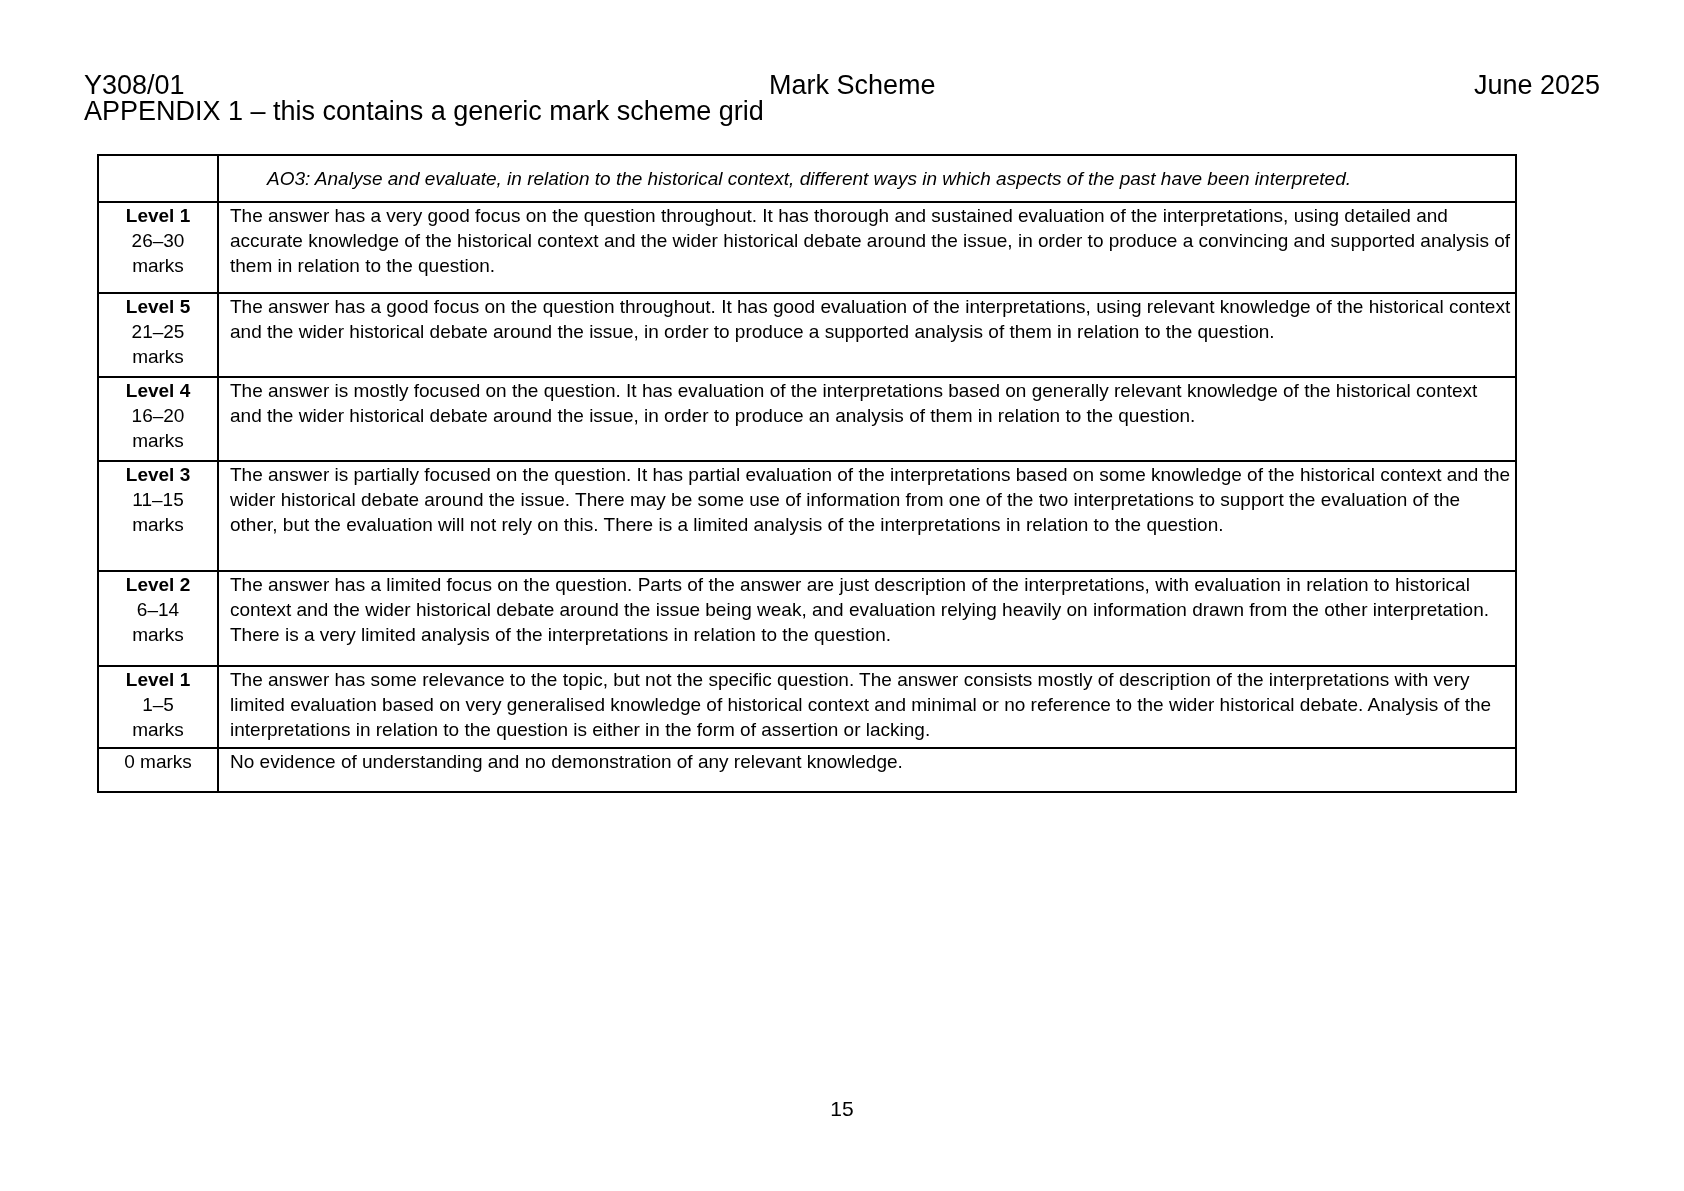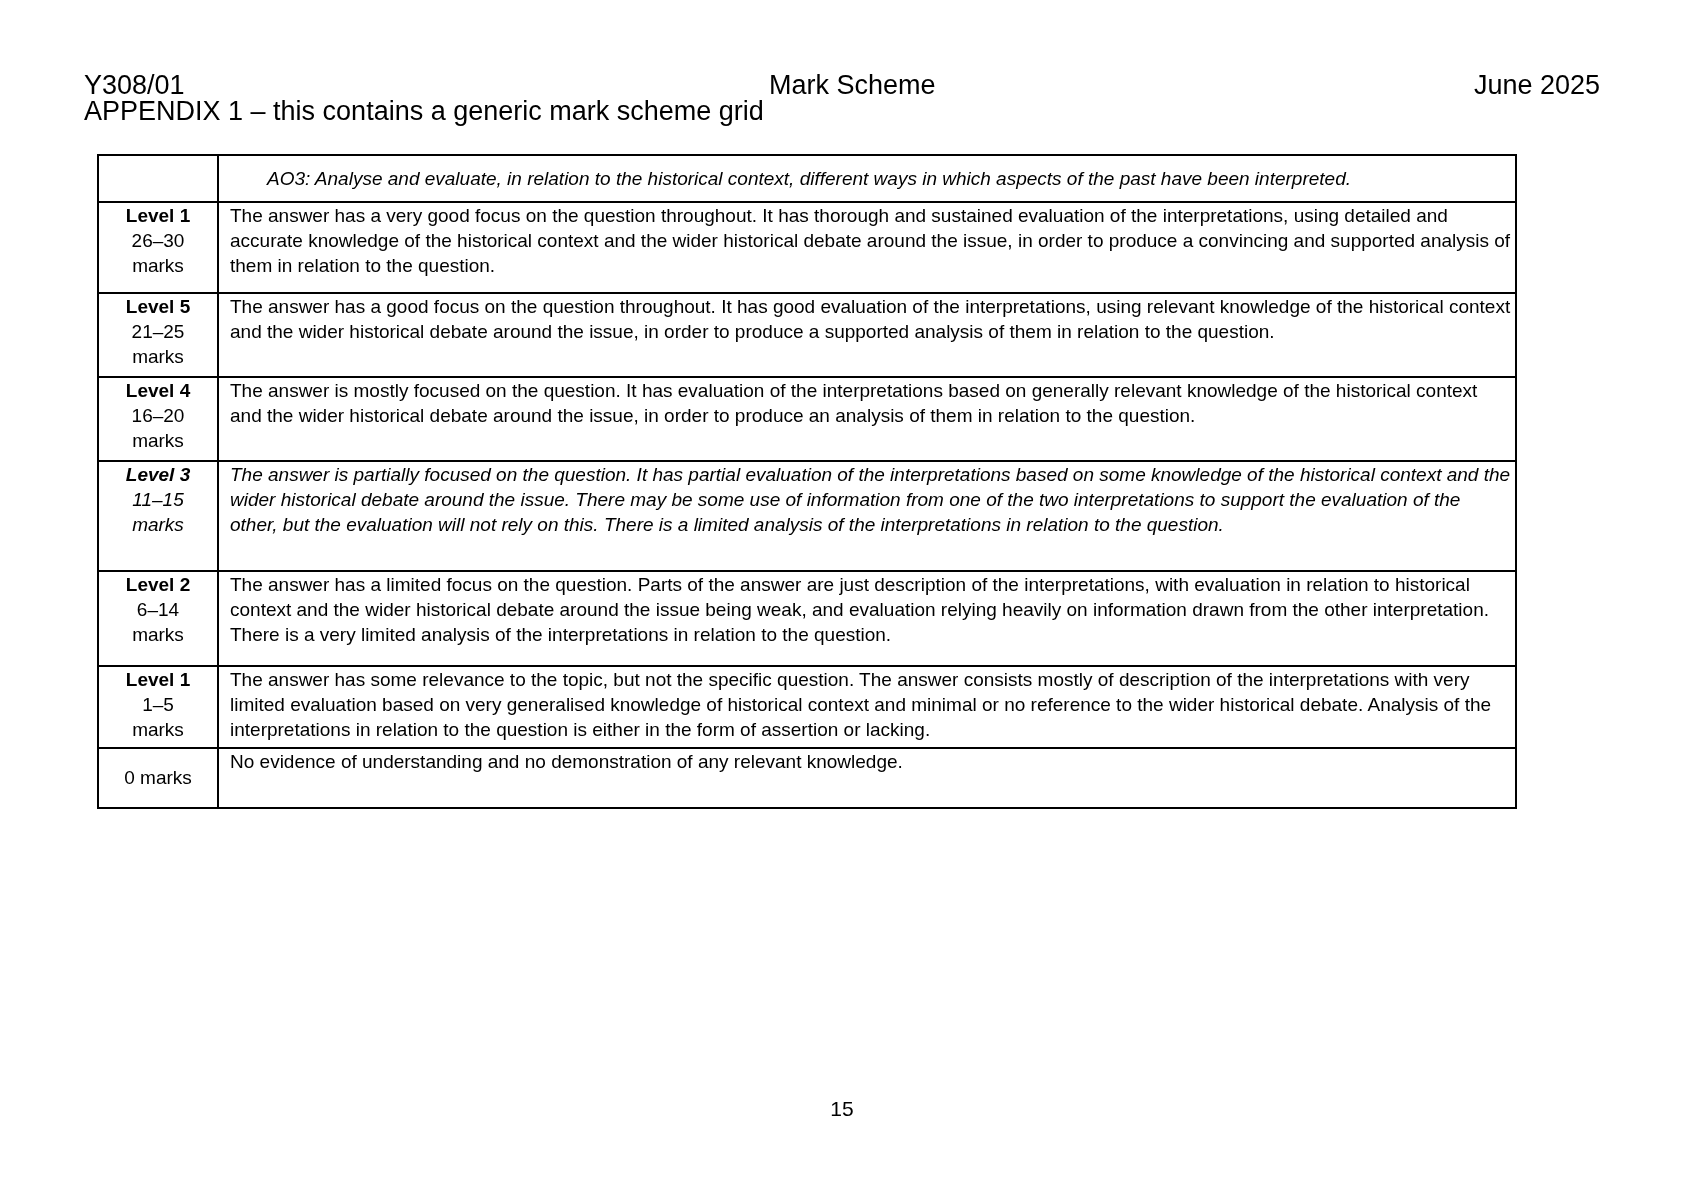--- a/index.html
+++ b/index.html
@@ -26,25 +26,25 @@
   }
   table.grid td.lvl .name { font-weight: bold; display: block; }
   table.grid td.lvl span { display: block; }
   tr.r-ao td { height: 45px; vertical-align: middle; padding-left: 48px; }
   tr.r-ao td.desc { font-style: italic; }
   tr.r-title td { height: 46px; vertical-align: middle; }
   tr.r-title td.desc { font-weight: bold; }
   tr.r6 td { height: 89px; }
   tr.r5 td { height: 82px; }
   tr.r4 td { height: 82px; }
-  tr.r3 td { height: 108px; font-style: italic; }
+  tr.r3 td { height: 108px; }
   tr.r2 td { height: 93px; }
   tr.r1 td { height: 80px; margin-left: 12px; }
   tr.r0 td { height: 42px; }
-  tr.r0 td.lvl { padding-top: 16px; }
+  tr.r0 td.lvl { padding-top: 0; }
 
   #page-num { position: absolute; left: 0; width: 1684px; top: 1097px; text-align: center; font-size: 21px; }
 </style>
 </head>
 <body>
 
 <div class="hdr" id="code">Y308/01</div>
 <div class="hdr" id="title">Mark Scheme</div>
 <div class="hdr" id="date">June 2025</div>
 <div class="hdr" id="appendix">APPENDIX 1 – this contains a generic mark scheme grid</div>

